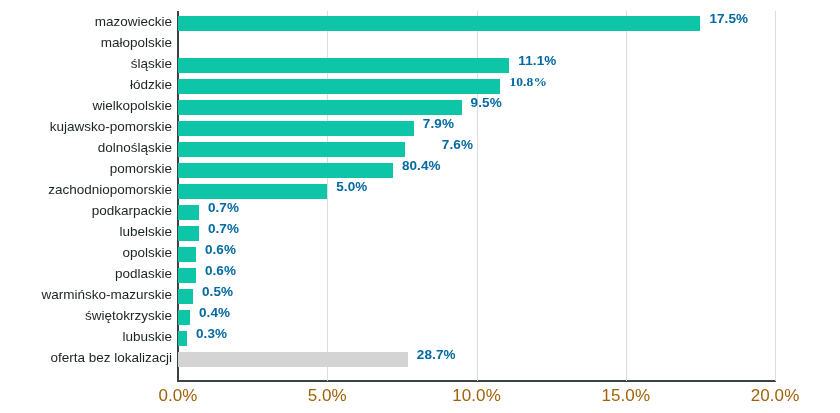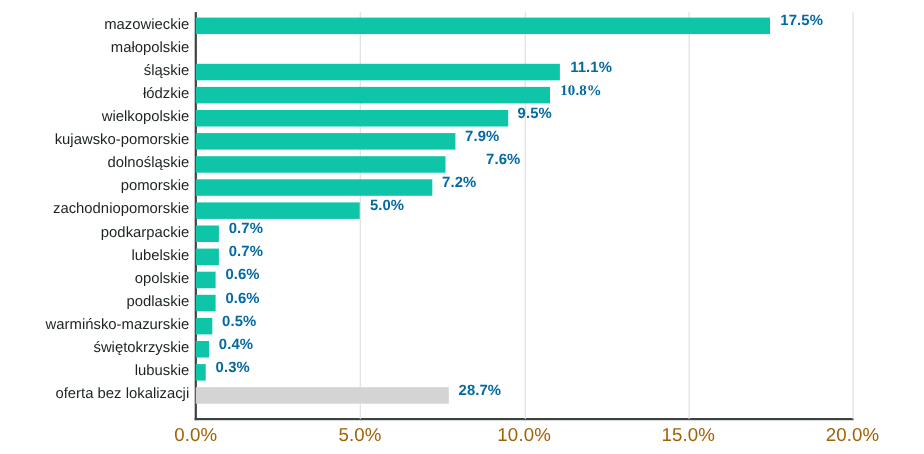--- a/index.html
+++ b/index.html
@@ -159,21 +159,21 @@
       <div class="row" style="top: 105px;">
         <div class="bar" title="kujawsko-pomorskie 7.9%" style="width: 235.815px;"></div>
         <div class="bar-value" style="left: 244.815px;">7.9%</div>
       </div>
       <div class="row" style="top: 126px;">
         <div class="bar" title="dolnośląskie 7.6%" style="width: 226.86px;"></div>
         <div class="bar-value" style="left: 235.86px; margin-left: 28px;">7.6%</div>
       </div>
       <div class="row" style="top: 147px;">
         <div class="bar" title="pomorskie 7.2%" style="width: 214.92px;"></div>
-        <div class="bar-value" style="left: 223.92px;">7.2%</div>
+        <div class="bar-value" style="left: 223.92px;">80.4%</div>
       </div>
       <div class="row" style="top: 168px;">
         <div class="bar" title="zachodniopomorskie 5.0%" style="width: 149.25px;"></div>
         <div class="bar-value" style="left: 158.25px;">5.0%</div>
       </div>
       <div class="row" style="top: 189px;">
         <div class="bar" title="podkarpackie 0.7%" style="width: 20.895px;"></div>
         <div class="bar-value" style="left: 29.895px;">0.7%</div>
       </div>
       <div class="row" style="top: 210px;">

